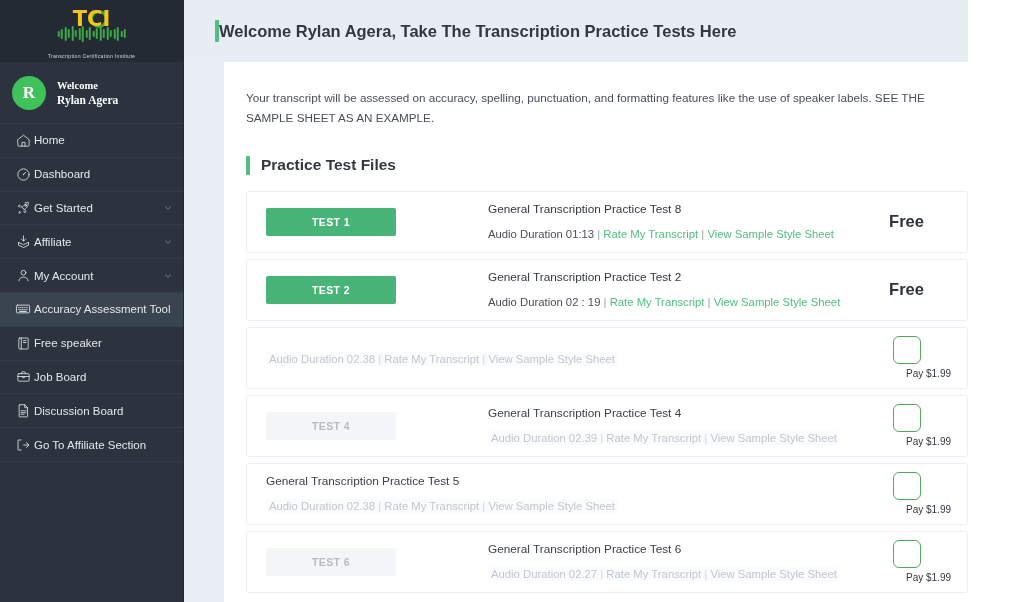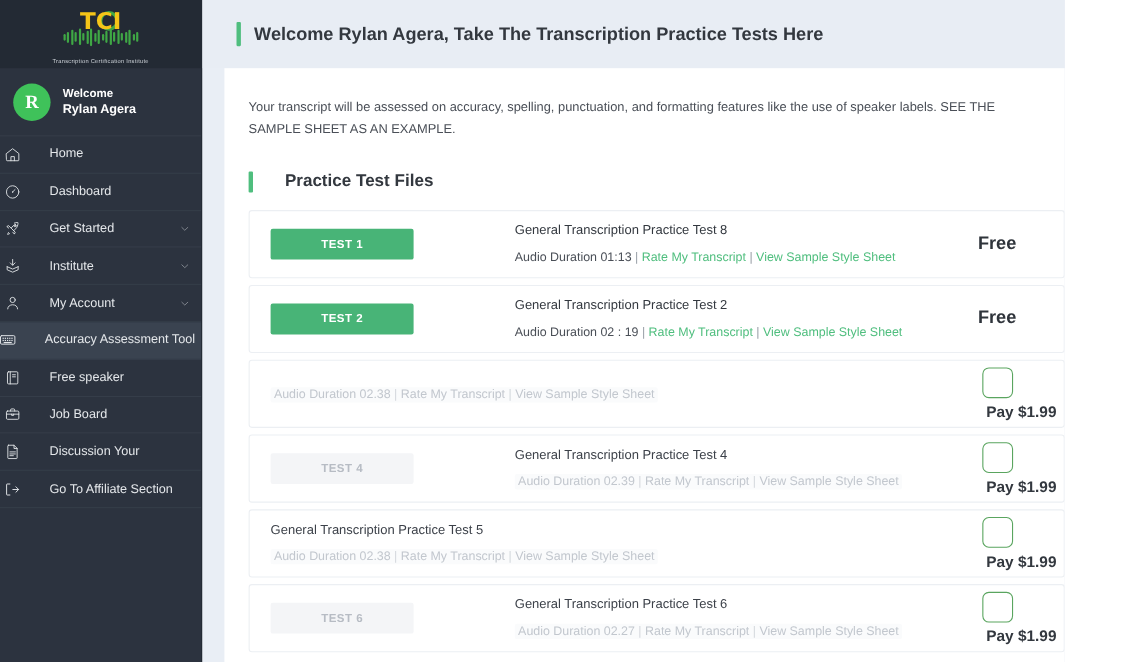--- a/index.html
+++ b/index.html
@@ -109,31 +109,31 @@
     border-radius: 50%;
     background: #3fc25a;
     color: #ffffff;
     display: flex;
     align-items: center;
     justify-content: center;
     font-family: "Liberation Serif", serif;
     font-size: 17px;
     font-weight: bold;
   }
-  .user-text { display: flex; flex-direction: column; gap: 3px; }
+  .user-text { display: flex; flex-direction: column; gap: 3px; font-family: Liberation Serif, serif; }
   .user-welcome { font-size: 10.5px; color: #ffffff; font-weight: bold; }
   .user-name { font-size: 11.5px; color: #ffffff; font-weight: bold; }
 
   .nav { display: flex; flex-direction: column; }
   .nav-item {
     height: 33.8px;
     display: flex;
     align-items: center;
-    padding: 0 10px 0 3px;
-    gap: 26px;
+    padding: 0 10px 0 15px;
+    gap: 3px;
     border-bottom: 1px solid #353d49;
     color: #e4e7ea;
     font-size: 11.5px;
     cursor: pointer;
     position: relative;
   }
   .nav-item.active { background: #3b4插; justify-content: center; }
   .nav-item.active { background: #3a4350; }
   .nav-icon {
     width: 16px;
@@ -164,55 +164,54 @@
     display: flex;
     flex-direction: column;
   }
 
   .page-header {
     background: #e8edf4;
     height: 62px;
     display: flex;
     align-items: center;
     padding-left: 31px;
-    gap: 12px;
   }
   .accent-bar {
     width: 4px;
     height: 22px;
     background: #4fbe7e;
     border-radius: 1px;
   }
   .page-title {
     font-size: 16.5px;
     font-weight: bold;
     color: #33383f;
     white-space: nowrap;
   }
 
   .content-panel {
     flex: 1;
     background: #ffffff;
-    margin-left: 20px;
+    margin-left: 40px;
     overflow: hidden;
     padding: 0;
   }
 
   .intro {
     font-size: 11.7px;
     color: #4a4f57;
     line-height: 1.75;
     padding: 26px 30px 0 22px;
     max-width: 780px;
   }
 
   .section-head {
     display: flex;
     align-items: center;
-    gap: 29px;
+    gap: 11px;
     padding: 27px 0 0 22px;
   }
   .section-accent {
     width: 4px;
     height: 19px;
     background: #4fbe7e;
     border-radius: 1px;
   }
   .section-title {
     font-size: 15.5px;
@@ -300,22 +299,22 @@
   }
   .pay-check {
     width: 28px;
     height: 28px;
     border: 1.6px solid #5aa55f;
     border-radius: 6px;
     background: #ffffff;
     cursor: pointer;
   }
   .pay-label {
-    font-size: 14px;
-    font-weight: bold;
+    font-size: 10px;
+    font-weight: normal;
     color: #33383f;
     white-space: nowrap;
     padding-left: 44px;
   }
 </style>
 </head>
 <body>
 
 <div class="app">
 
@@ -398,21 +397,21 @@
         </div>
         <div class="nav-item">
           <span class="nav-icon">
             <svg width="15" height="15" viewBox="0 0 24 24">
               <path stroke="currentColor" fill="none" stroke-width="1.3" stroke-linecap="round" stroke-linejoin="round" d="M12 3v8"></path>
               <path stroke="currentColor" fill="none" stroke-width="1.3" stroke-linecap="round" stroke-linejoin="round" d="M8.5 8 12 11.5 15.5 8"></path>
               <path stroke="currentColor" fill="none" stroke-width="1.3" stroke-linecap="round" stroke-linejoin="round" d="M4 13.5 12 17l8-3.5"></path>
               <path stroke="currentColor" fill="none" stroke-width="1.3" stroke-linecap="round" stroke-linejoin="round" d="M4 13.5V18l8 3.5 8-3.5v-4.5"></path>
             </svg>
           </span>
-          <span class="nav-label">Institute</span>
+          <span class="nav-label">Affiliate</span>
           <span class="chev">
             <svg width="10" height="10" viewBox="0 0 24 24">
               <path stroke="currentColor" fill="none" stroke-width="1.3" stroke-linecap="round" stroke-linejoin="round" d="M5.5 9 12 15.2 18.5 9"></path>
             </svg>
           </span>
         </div>
         <div class="nav-item">
           <span class="nav-icon">
             <svg width="15" height="15" viewBox="0 0 24 24">
               <circle stroke="currentColor" fill="none" stroke-width="1.3" stroke-linecap="round" stroke-linejoin="round" cx="12" cy="7.5" r="3.8"></circle>
@@ -472,21 +471,21 @@
         <div class="nav-item">
           <span class="nav-icon">
             <svg width="15" height="15" viewBox="0 0 24 24">
               <path stroke="currentColor" fill="none" stroke-width="1.3" stroke-linecap="round" stroke-linejoin="round" d="M6 2.8h8l4.5 4.5v13.9a1 1 0 0 1-1 1H6a1 1 0 0 1-1-1V3.8a1 1 0 0 1 1-1z"></path>
               <path stroke="currentColor" fill="none" stroke-width="1.3" stroke-linecap="round" stroke-linejoin="round" d="M14 2.8v4.8h4.5"></path>
               <path stroke="currentColor" fill="none" stroke-width="1.3" stroke-linecap="round" stroke-linejoin="round" d="M8 12.5h8"></path>
               <path stroke="currentColor" fill="none" stroke-width="1.3" stroke-linecap="round" stroke-linejoin="round" d="M8 15.5h8"></path>
               <path stroke="currentColor" fill="none" stroke-width="1.3" stroke-linecap="round" stroke-linejoin="round" d="M8 18h5"></path>
             </svg>
           </span>
-          <span class="nav-label">Discussion Your</span>
+          <span class="nav-label">Discussion Board</span>
         </div>
         <div class="nav-item">
           <span class="nav-icon">
             <svg width="16" height="16" viewBox="0 0 24 24">
               <path stroke="currentColor" fill="none" stroke-width="1.3" stroke-linecap="round" stroke-linejoin="round" d="M9 4.5H5.2a.7.7 0 0 0-.7.7v13.6a.7.7 0 0 0 .7.7H9"></path>
               <path stroke="currentColor" fill="none" stroke-width="1.3" stroke-linecap="round" stroke-linejoin="round" d="M13 12h7.5"></path>
               <path stroke="currentColor" fill="none" stroke-width="1.3" stroke-linecap="round" stroke-linejoin="round" d="M17.2 8.3 20.9 12l-3.7 3.7"></path>
             </svg>
           </span>
           <span class="nav-label">Go To Affiliate Section</span>

